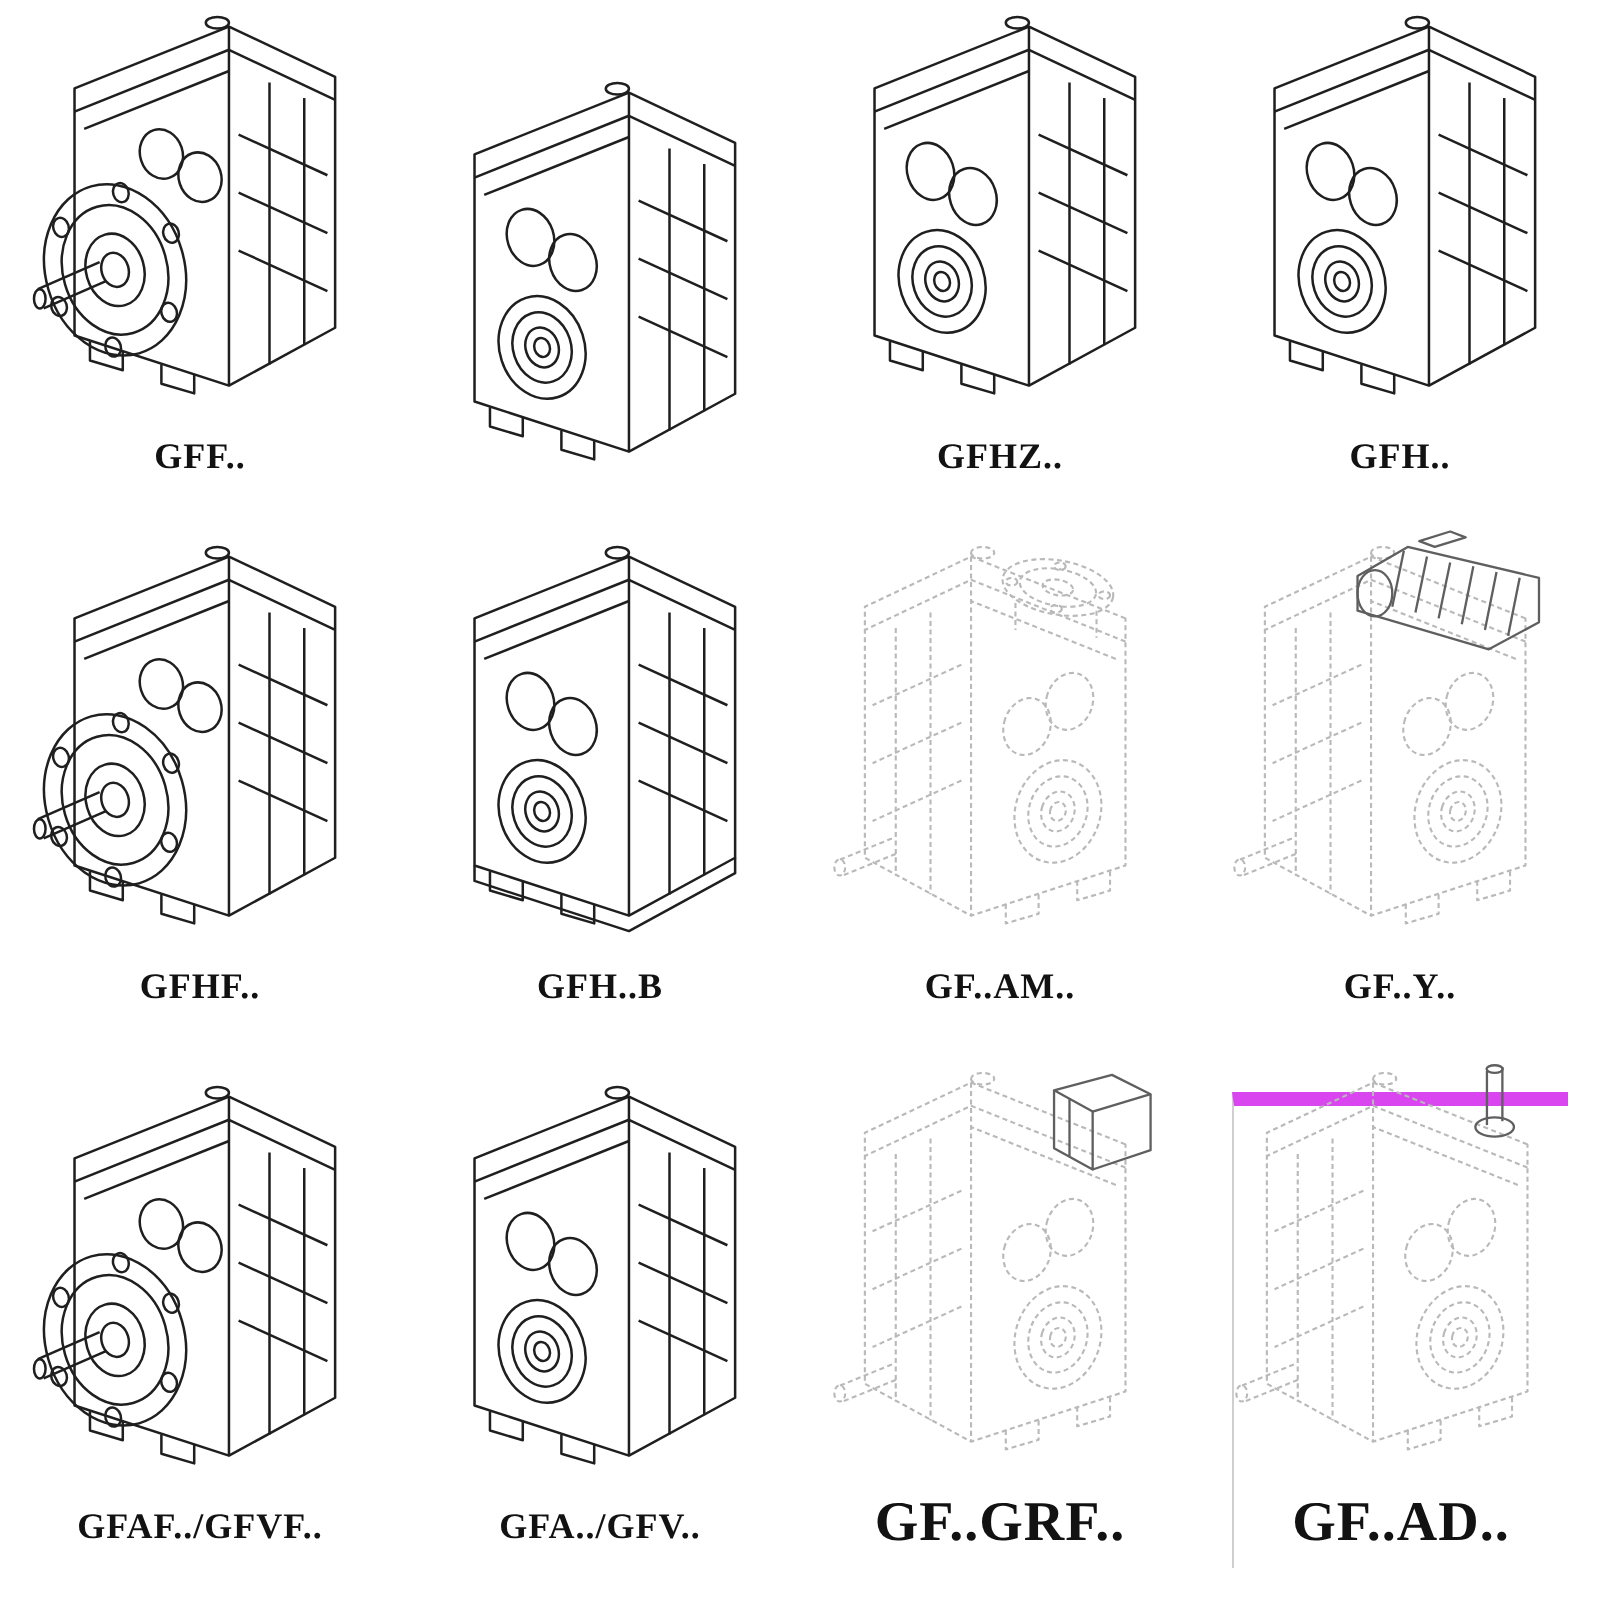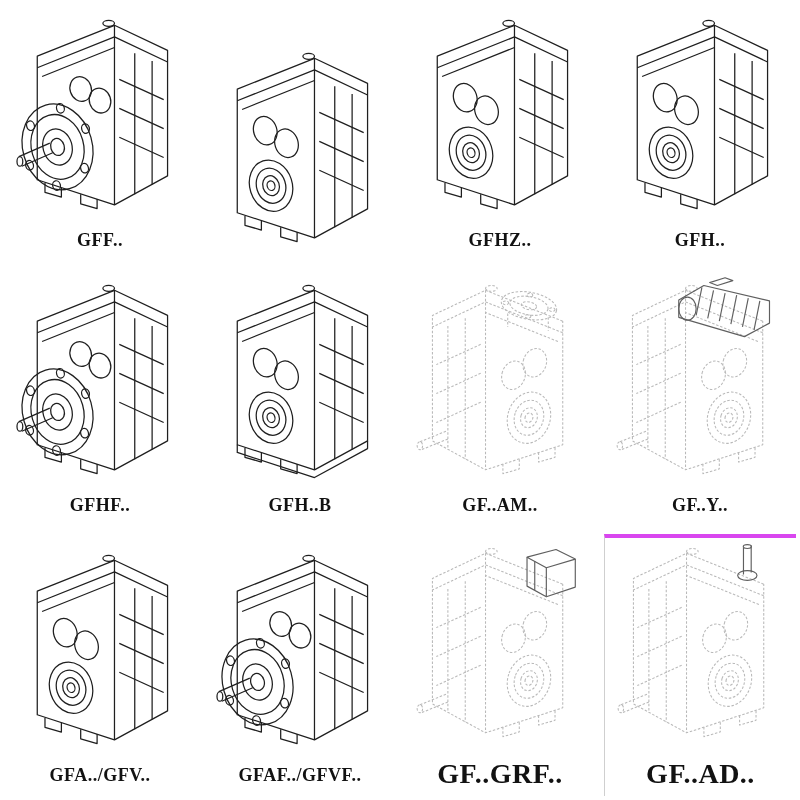--- a/index.html
+++ b/index.html
@@ -4,32 +4,32 @@
 <style>
   html,body{margin:0;padding:0;background:#ffffff;width:800px;height:800px;overflow:hidden;}
   body{font-family:"Liberation Serif", serif;}
   .grid{
     display:grid;
     width:800px;height:800px;
     grid-template-columns:repeat(4,200px);
     grid-template-rows:265px 265px 270px;
   }
   .cell{
-    margin:4px;
+    margin:16px;
     display:flex;flex-direction:column;align-items:center;justify-content:flex-end;
     position:relative;box-sizing:border-box;
   }
   .drawing{width:192px;height:222px;display:flex;align-items:center;justify-content:center;}
   .drawing svg{width:100%;height:100%;}
   .label{
     font-weight:bold;font-size:18px;color:#121212;letter-spacing:.5px;
     padding:2px 0 10px 0;text-align:center;white-space:nowrap;
   }
   .label-lg{font-size:28px;padding-bottom:6px;}
-  .cell-ad{border-left:1px solid #cfcfcf;border-top:4px solid #d946ef;}
+  .cell-ad{border-left:1px solid #cfcfcf;border-top:7px solid #d946ef;}
 </style>
 </head>
 <body>
 
 <div class="grid">
 
   <figure class="cell">
     <div class="drawing">
         <svg viewBox="0 0 180 230" xmlns="http://www.w3.org/2000/svg">
           <g fill="none" stroke="#1f1f1f" stroke-width="1.3" stroke-linejoin="round">
@@ -312,48 +312,20 @@
  <path d="M25,64 L105,32 L160,58"></path>
  <path d="M30,73 L105,43"></path>
  <ellipse cx="99" cy="18" rx="6" ry="3"></ellipse>
  <line x1="110" y1="76" x2="156" y2="97"></line>
  <line x1="110" y1="106" x2="156" y2="127"></line>
  <line x1="110" y1="136" x2="156" y2="157"></line>
  <line x1="126" y1="49" x2="126" y2="195"></line>
  <line x1="144" y1="57" x2="144" y2="185"></line>
  <path d="M33,183 L33,193 L50,198 L50,188"></path>
  <path d="M70,195 L70,205 L87,210 L87,200"></path>
- <ellipse cx="54" cy="95" rx="12" ry="15" transform="rotate(-18 54 95)"></ellipse>
- <ellipse cx="76" cy="108" rx="12" ry="15" transform="rotate(-18 76 108)"></ellipse>
- <ellipse cx="60" cy="152" rx="22" ry="27" transform="rotate(-18 60 152)"></ellipse>
- <ellipse cx="60" cy="152" rx="15" ry="18.5" transform="rotate(-18 60 152)"></ellipse>
- <ellipse cx="60" cy="152" rx="8.5" ry="10.5" transform="rotate(-18 60 152)"></ellipse>
- <ellipse cx="60" cy="152" rx="4" ry="5" transform="rotate(-18 60 152)"></ellipse>
-          </g>
-        </svg>
-      </div>
-    <figcaption class="label">GFA../GFV..</figcaption>
-  </figure>
-
-  <figure class="cell">
-    <div class="drawing">
-        <svg viewBox="0 0 180 230" xmlns="http://www.w3.org/2000/svg">
-          <g fill="none" stroke="#1f1f1f" stroke-width="1.3" stroke-linejoin="round">
- <path d="M25,52 L105,20 L160,46 L160,176 L105,206 L25,180 Z"></path>
- <line x1="105" y1="20" x2="105" y2="206"></line>
- <path d="M25,64 L105,32 L160,58"></path>
- <path d="M30,73 L105,43"></path>
- <ellipse cx="99" cy="18" rx="6" ry="3"></ellipse>
- <line x1="110" y1="76" x2="156" y2="97"></line>
- <line x1="110" y1="106" x2="156" y2="127"></line>
- <line x1="110" y1="136" x2="156" y2="157"></line>
- <line x1="126" y1="49" x2="126" y2="195"></line>
- <line x1="144" y1="57" x2="144" y2="185"></line>
- <path d="M33,183 L33,193 L50,198 L50,188"></path>
- <path d="M70,195 L70,205 L87,210 L87,200"></path>
  <ellipse cx="46" cy="146" rx="36" ry="45" transform="rotate(-16 46 146)"></ellipse>
  <ellipse cx="46" cy="146" rx="27" ry="34" transform="rotate(-16 46 146)"></ellipse>
  <ellipse cx="46" cy="146" rx="15" ry="19" transform="rotate(-16 46 146)"></ellipse>
  <ellipse cx="46" cy="146" rx="7" ry="9" transform="rotate(-16 46 146)"></ellipse>
  <ellipse cx="49" cy="106" rx="4" ry="5" transform="rotate(-16 49 106)"></ellipse>
  <ellipse cx="75" cy="127" rx="4" ry="5" transform="rotate(-16 75 127)"></ellipse>
  <ellipse cx="74" cy="168" rx="4" ry="5" transform="rotate(-16 74 168)"></ellipse>
  <ellipse cx="45" cy="186" rx="4" ry="5" transform="rotate(-16 45 186)"></ellipse>
  <ellipse cx="17" cy="165" rx="4" ry="5" transform="rotate(-16 17 165)"></ellipse>
  <ellipse cx="18" cy="124" rx="4" ry="5" transform="rotate(-16 18 124)"></ellipse>
@@ -364,20 +336,48 @@
  <ellipse cx="90" cy="98" rx="11" ry="13" transform="rotate(-18 90 98)"></ellipse>
           </g>
         </svg>
       </div>
     <figcaption class="label">GFAF../GFVF..</figcaption>
   </figure>
 
   <figure class="cell">
     <div class="drawing">
         <svg viewBox="0 0 180 230" xmlns="http://www.w3.org/2000/svg">
+          <g fill="none" stroke="#1f1f1f" stroke-width="1.3" stroke-linejoin="round">
+ <path d="M25,52 L105,20 L160,46 L160,176 L105,206 L25,180 Z"></path>
+ <line x1="105" y1="20" x2="105" y2="206"></line>
+ <path d="M25,64 L105,32 L160,58"></path>
+ <path d="M30,73 L105,43"></path>
+ <ellipse cx="99" cy="18" rx="6" ry="3"></ellipse>
+ <line x1="110" y1="76" x2="156" y2="97"></line>
+ <line x1="110" y1="106" x2="156" y2="127"></line>
+ <line x1="110" y1="136" x2="156" y2="157"></line>
+ <line x1="126" y1="49" x2="126" y2="195"></line>
+ <line x1="144" y1="57" x2="144" y2="185"></line>
+ <path d="M33,183 L33,193 L50,198 L50,188"></path>
+ <path d="M70,195 L70,205 L87,210 L87,200"></path>
+ <ellipse cx="54" cy="95" rx="12" ry="15" transform="rotate(-18 54 95)"></ellipse>
+ <ellipse cx="76" cy="108" rx="12" ry="15" transform="rotate(-18 76 108)"></ellipse>
+ <ellipse cx="60" cy="152" rx="22" ry="27" transform="rotate(-18 60 152)"></ellipse>
+ <ellipse cx="60" cy="152" rx="15" ry="18.5" transform="rotate(-18 60 152)"></ellipse>
+ <ellipse cx="60" cy="152" rx="8.5" ry="10.5" transform="rotate(-18 60 152)"></ellipse>
+ <ellipse cx="60" cy="152" rx="4" ry="5" transform="rotate(-18 60 152)"></ellipse>
+          </g>
+        </svg>
+      </div>
+    <figcaption class="label">GFA../GFV..</figcaption>
+  </figure>
+
+  <figure class="cell">
+    <div class="drawing">
+        <svg viewBox="0 0 180 230" xmlns="http://www.w3.org/2000/svg">
           <g fill="none" stroke="#b9b9b9" stroke-width="1.1" stroke-dasharray="2.6 1.8" stroke-linejoin="round">
             <g transform="translate(180,0) scale(-1,1)">
  <path d="M25,52 L105,20 L160,46 L160,176 L105,206 L25,180 Z"></path>
  <line x1="105" y1="20" x2="105" y2="206"></line>
  <path d="M25,64 L105,32 L160,58"></path>
  <path d="M30,73 L105,43"></path>
  <ellipse cx="99" cy="18" rx="6" ry="3"></ellipse>
  <line x1="110" y1="76" x2="156" y2="97"></line>
  <line x1="110" y1="106" x2="156" y2="127"></line>
  <line x1="110" y1="136" x2="156" y2="157"></line>

